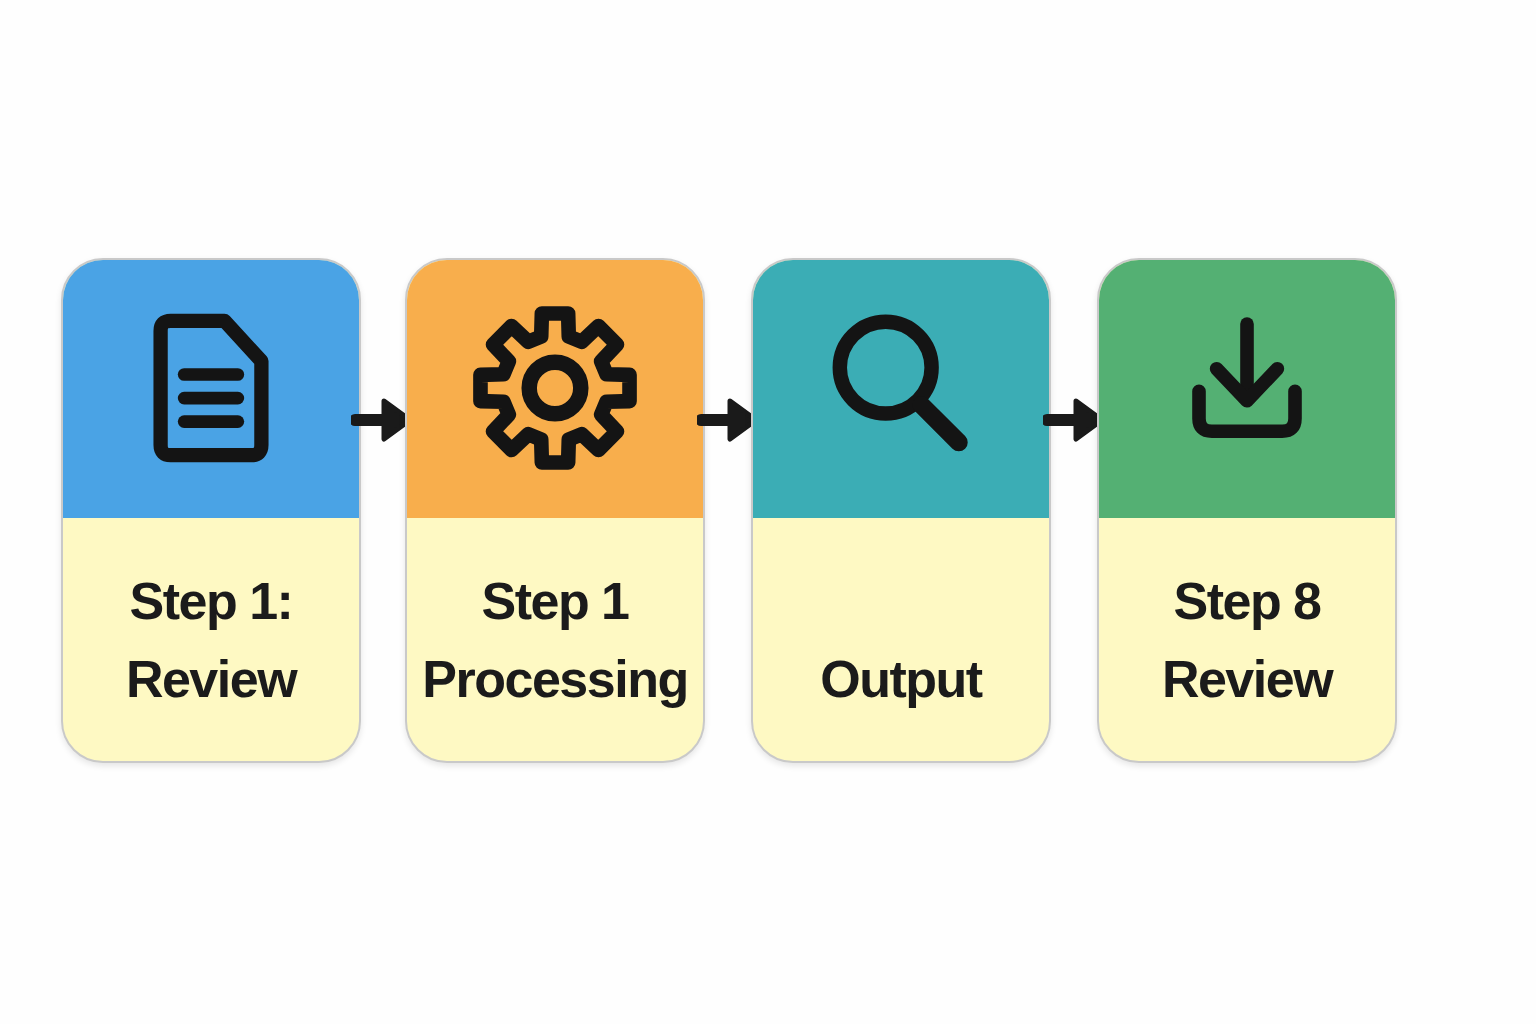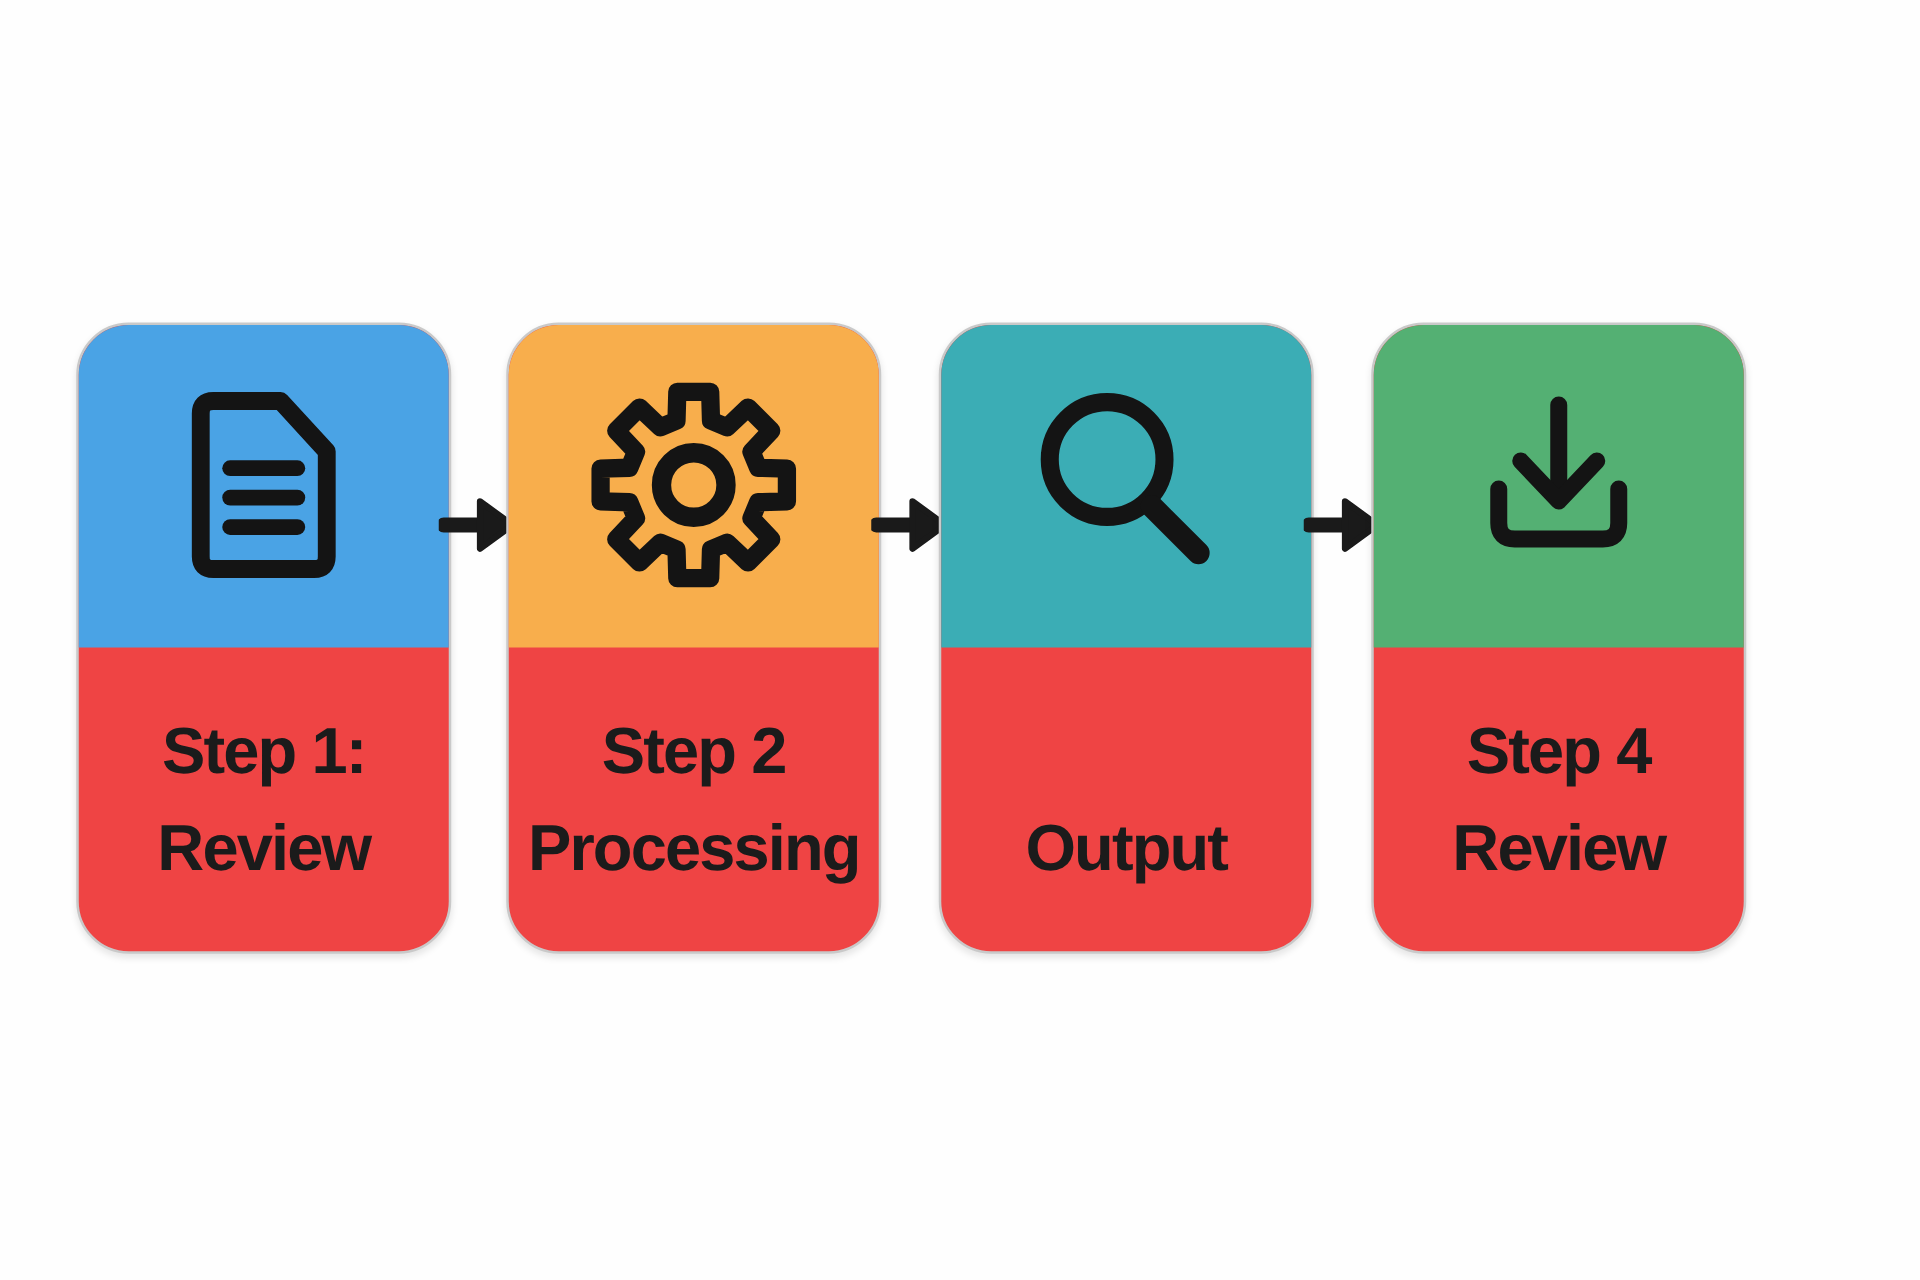--- a/index.html
+++ b/index.html
@@ -11,21 +11,21 @@
     overflow: hidden;
   }
   .stage { position: absolute; inset: 0; }
 
   .card {
     position: absolute;
     top: 258px;
     width: 300px;
     height: 505px;
     border-radius: 42px;
-    background: #ef4444;
+    background: #fef9c3;
     border: 2px solid #c9c9c9;
     box-shadow: 0 3px 6px rgba(0,0,0,0.10);
     overflow: hidden;
     box-sizing: border-box;
   }
   .card-header {
     height: 260px;
     display: flex;
     align-items: center;
     justify-content: center;
@@ -90,21 +90,21 @@
     <div class="card-header" style="background-color: rgb(248, 174, 76);">
       <span class="icon-wrap" style="color: rgb(20, 20, 20);">
         <svg width="172" height="172" viewBox="0 0 100 100" fill="none" stroke="currentColor" stroke-width="8.5" stroke-linejoin="round">
           <path d="M41.98 20.06 L42.36 6.67 L57.64 6.67 L58.02 20.06 L65.5 23.15 L75.24 13.96 L86.04 24.76 L76.85 34.5 L79.94 41.98 L93.33 42.36 L93.33 57.64 L79.94 58.02 L76.85 65.5 L86.04 75.24 L75.24 86.04 L65.5 76.85 L58.02 79.94 L57.64 93.33 L42.36 93.33 L41.98 79.94 L34.5 76.85 L24.76 86.04 L13.96 75.24 L23.15 65.5 L20.06 58.02 L6.67 57.64 L6.67 42.36 L20.06 41.98 L23.15 34.5 L13.96 24.76 L24.76 13.96 L34.5 23.15 Z"></path>
           <circle cx="50" cy="50" r="15" stroke-width="9"></circle>
         </svg>
       </span>
     </div>
     <div class="card-body">
       <div class="step-label">
-        <span>Step 2</span><br>
+        <span>Step 1</span><br>
         <span>Processing</span>
       </div>
     </div>
   </div>
 
   <span class="flow-arrow" style="left: 697px; color: rgb(26, 26, 26);">
     <svg width="64" height="48" viewBox="0 0 64 48">
       <path d="M4 24 H36" stroke="currentColor" stroke-width="12" stroke-linecap="round" fill="none"></path>
       <path d="M33 5 L59 24 L33 43 Z" fill="currentColor" stroke="currentColor" stroke-width="5" stroke-linejoin="round"></path>
     </svg>
@@ -139,19 +139,19 @@
       <span class="icon-wrap" style="color: rgb(20, 20, 20);">
         <svg width="160" height="160" viewBox="0 0 100 100" fill="none" stroke="currentColor" stroke-width="8.5" stroke-linecap="round" stroke-linejoin="round">
           <path d="M50 10 V56"></path>
           <path d="M31 38 L50 58 L69 38"></path>
           <path d="M20 52 V69 Q20 77 28 77 H72 Q80 77 80 69 V52"></path>
         </svg>
       </span>
     </div>
     <div class="card-body">
       <div class="step-label">
-        <span>Step 4</span><br>
+        <span>Step 8</span><br>
         <span>Review</span>
       </div>
     </div>
   </div>
 
 </div>
 
 </body></html>

